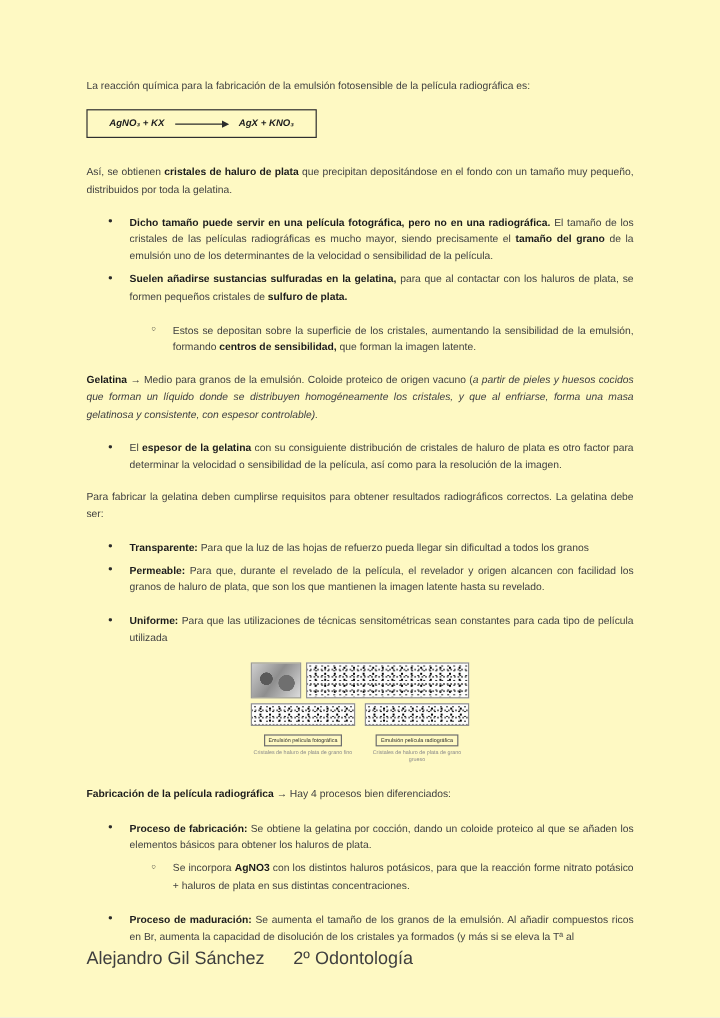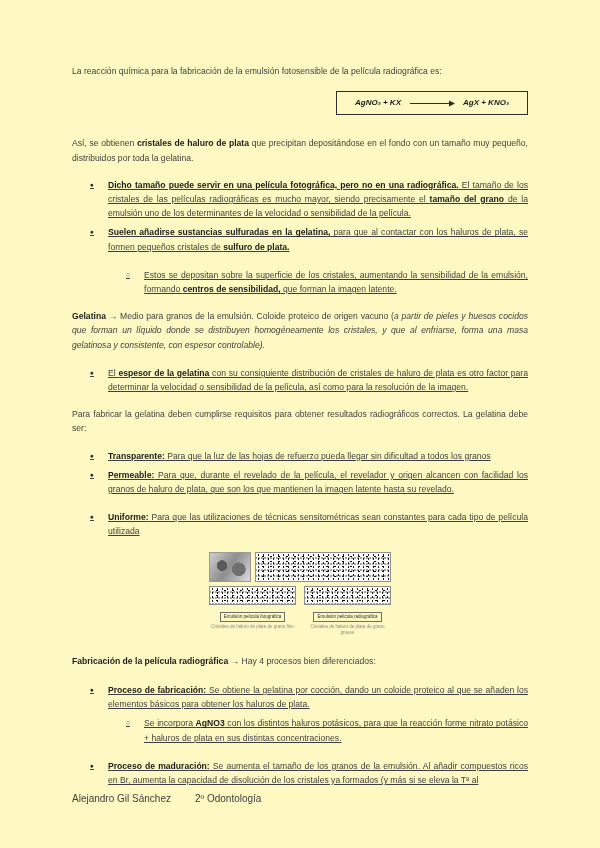--- a/index.html
+++ b/index.html
@@ -7,28 +7,28 @@
     position:relative;width:600px;height:848px;background:#fef9c3;
     font-family:"Liberation Sans","DejaVu Sans",sans-serif;
     font-size:8.6px;line-height:14.2px;color:#3f3f3f;overflow:hidden;
     margin:0 auto;
   }
   .content{position:absolute;left:72px;top:64px;width:456px;}
   .block{margin:0 0 13px;text-align:justify;}
   .b{font-weight:700;color:#1c1c1c;}
   .i{font-style:italic;}
 
-  .formula-wrap{display:flex;justify-content:flex-end;margin:7px 0 21px;}
+  .formula-wrap{display:flex;justify-content:flex-start;margin:7px 0 21px;}
   .formula-box{
     display:flex;align-items:center;gap:8px;border:1px solid #2f2f2f;
     padding:4px 18px;font-size:8px;font-weight:700;font-style:italic;color:#1c1c1c;
   }
   .arrow{display:block;}
 
-  .list{margin:0 0 13px;text-decoration:underline;}
+  .list{margin:0 0 13px;}
   .li{display:flex;margin:0 0 5px;}
   .li:last-child{margin-bottom:0;margin-top:14px;}
   .li.l1{padding-left:18px;}
   .li.l2{padding-left:54px;}
   .marker{flex:none;width:18px;font-size:6.5px;color:#2a2a2a;}
   .txt{flex:1;text-align:justify;}
   .mt-extra{margin-top:15px;}
 
   .figure{width:182px;margin:5px auto 18px;}
   .fig-row1{display:flex;gap:4px;margin-bottom:4px;align-items:stretch;}
@@ -51,21 +51,21 @@
   .panel.wide{flex:1;height:30px;}
   .fig-row2{display:flex;gap:8px;}
   .fig-col{flex:1;text-align:center;}
   .panel.small{height:19px;margin-bottom:3px;width:100%;}
   .label-box{
     display:inline-block;border:1px solid #6e6e6e;padding:1px 3px;
     font-size:4.5px;line-height:6px;color:#2e2e2e;
   }
   .caption{margin-top:2px;font-size:4.5px;line-height:6px;color:#8a8a8a;}
 
-  .footer{position:absolute;left:72px;top:792px;display:flex;gap:24px;font-size:10px;color:#3f3f3f;}
+  .footer{position:absolute;left:72px;top:792px;display:flex;gap:24px;font-size:15px;color:#3f3f3f;}
 </style>
 </head>
 <body>
 
 <div class="page">
   <div class="content">
 
     <p class="block"><span>La reacción química para la fabricación de la emulsión fotosensible de la película radiográfica es:</span></p>
 
     <div class="formula-wrap">

